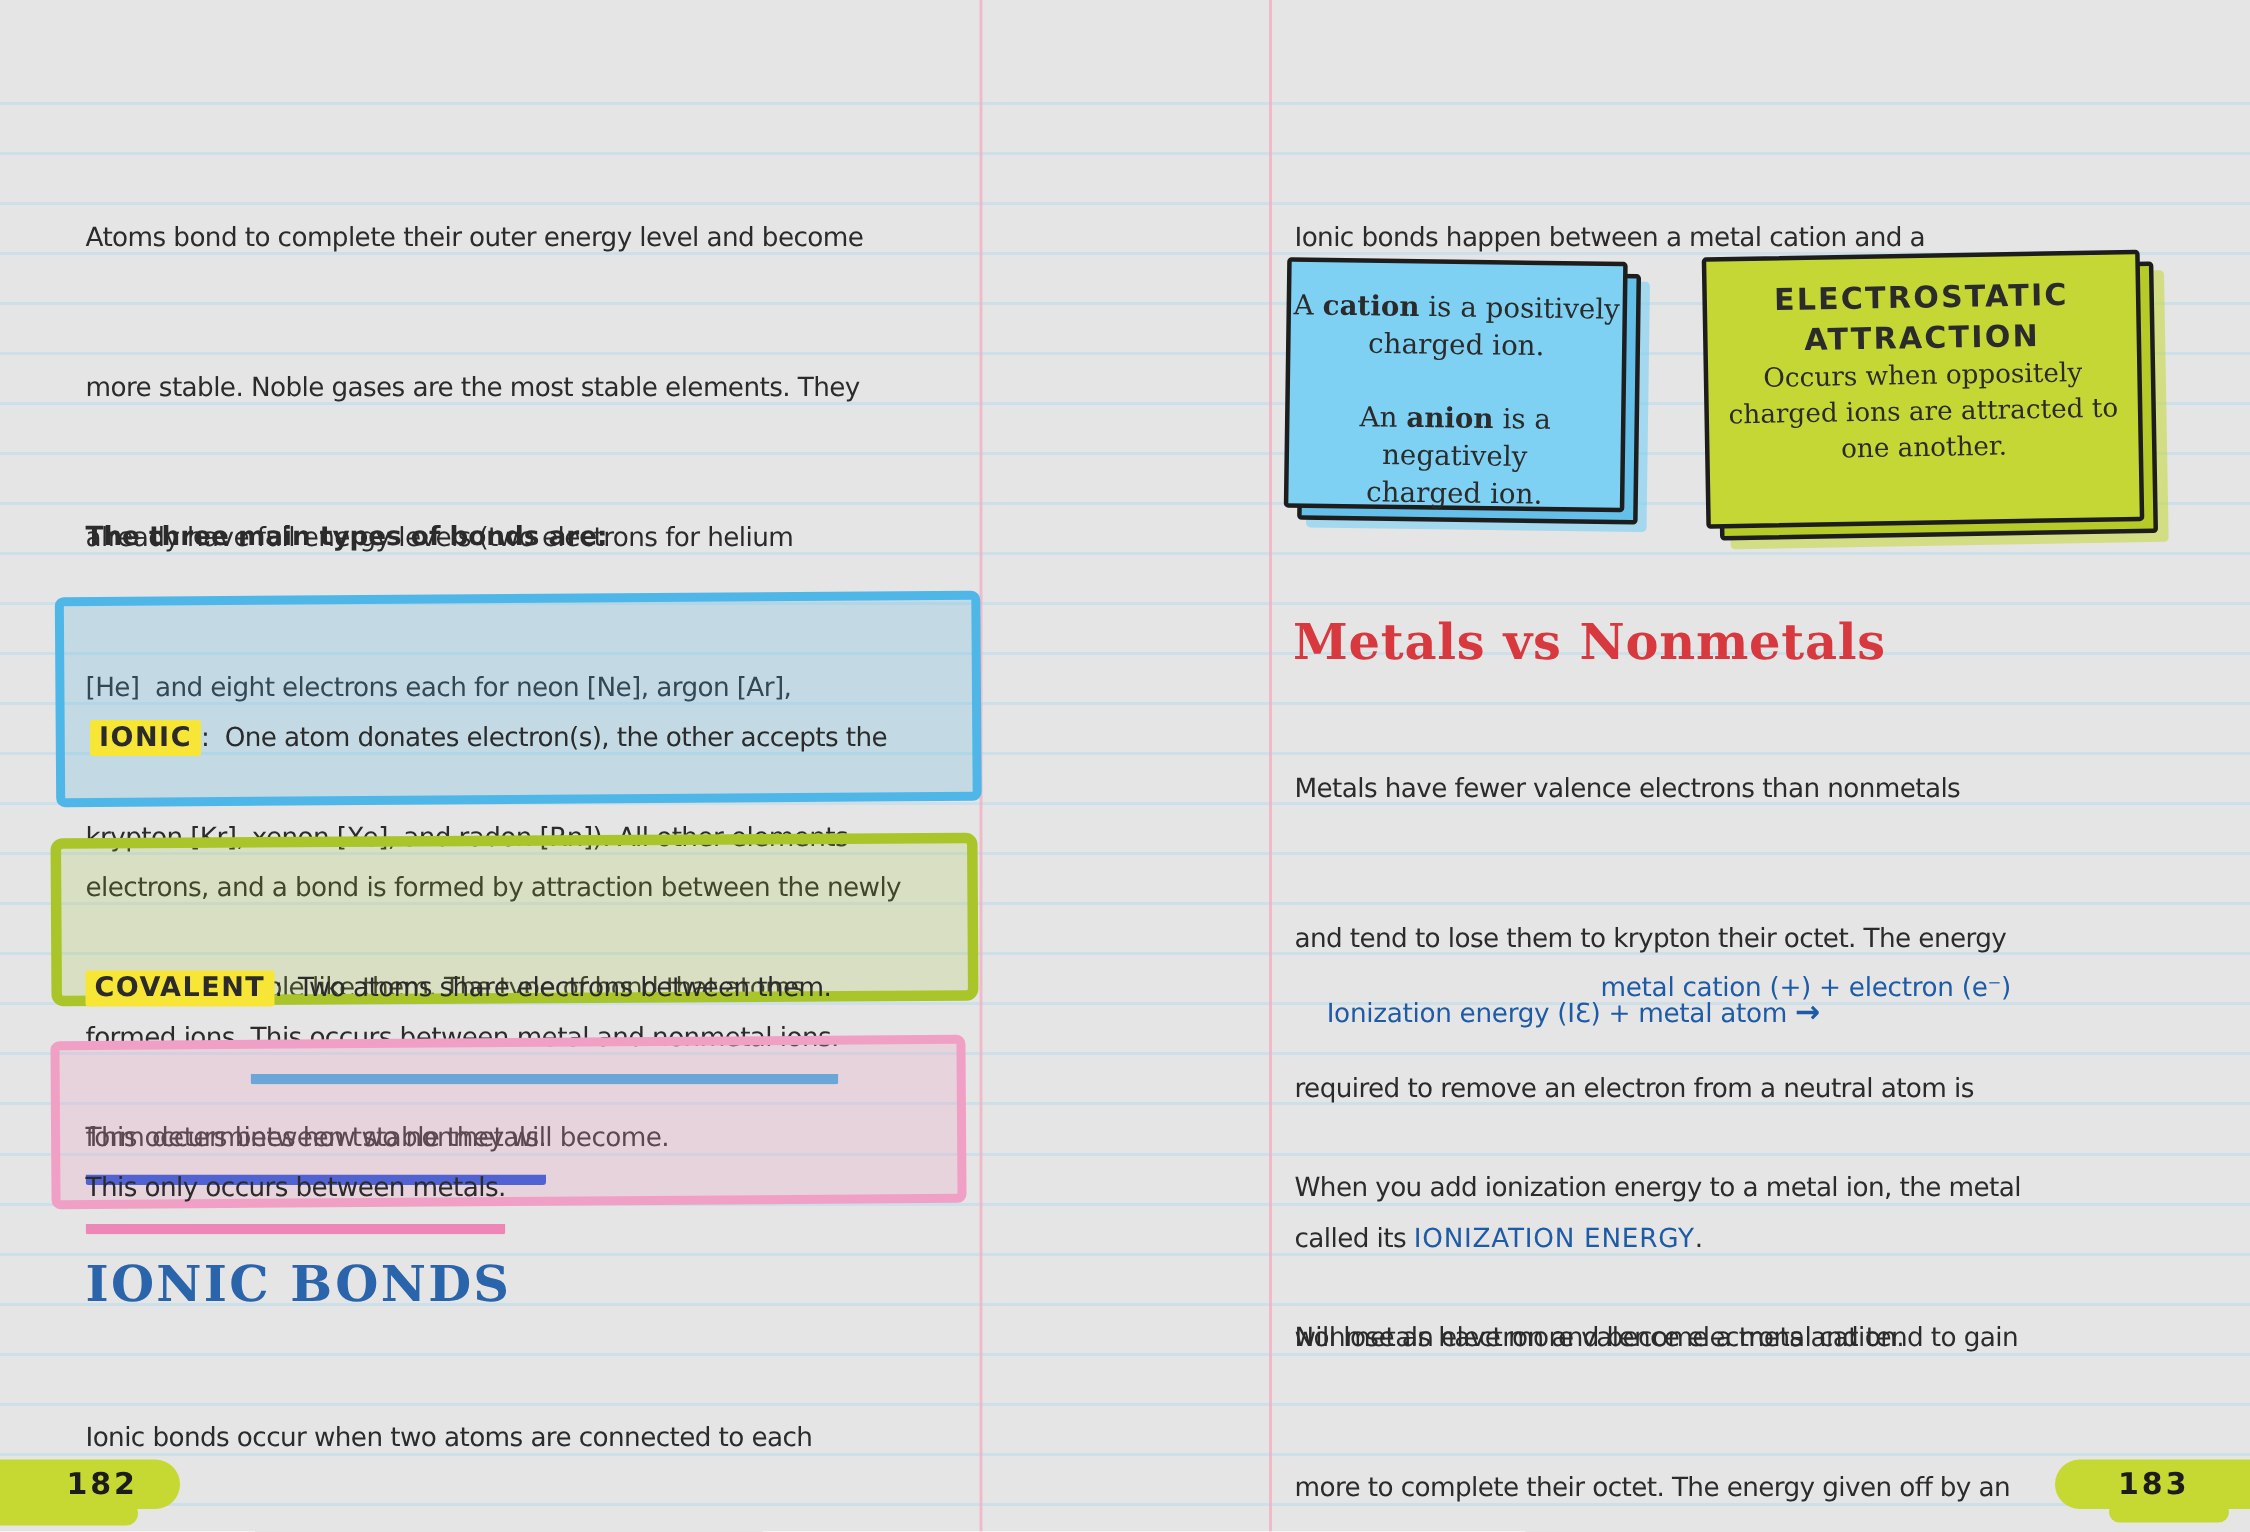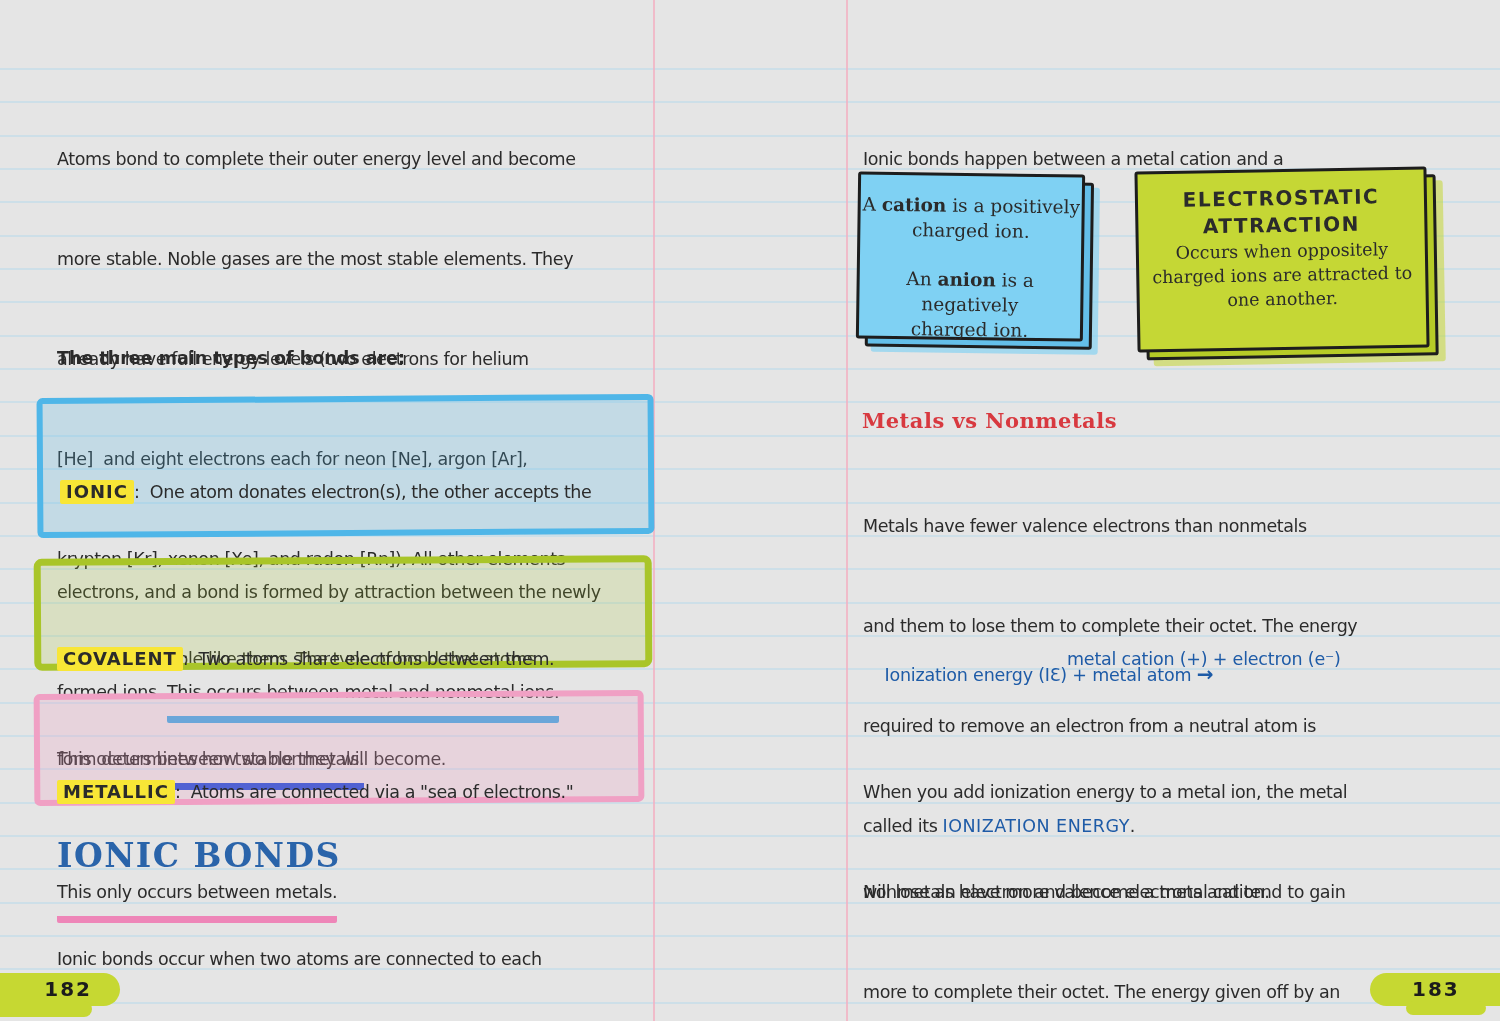--- a/index.html
+++ b/index.html
@@ -34,21 +34,21 @@
   .note-box{position:absolute;border-radius:6px;}
   .box-ionic{left:37px;top:396px;width:617px;height:140px;border:6px solid var(--ionic-border,#4fb6e8);
              background:rgba(79,182,232,0.22);transform:rotate(-0.4deg);}
   .box-covalent{left:34px;top:557px;width:618px;height:112px;border:7px solid var(--covalent-border,#a9c529);
              background:rgba(169,197,41,0.18);transform:rotate(-0.35deg);border-radius:8px;}
   .box-metallic{left:34px;top:692px;width:610px;height:112px;border:6px solid var(--metallic-border,#f0a0c4);
              background:rgba(240,160,196,0.25);transform:rotate(-0.4deg);}
 
   .h-serif{position:absolute;font-family:"DejaVu Serif","Liberation Serif",serif;font-weight:bold;}
   .h-ionic-bonds{left:57px;top:836px;font-size:33px;letter-spacing:1.5px;color:var(--heading-blue,#2a64aa);}
-  .h-metals{left:862px;top:408px;font-size:21px;letter-spacing:.5px;color:var(--heading-red,#d8393f);}
+  .h-metals{left:862px;top:408px;font-size:33px;letter-spacing:.5px;color:var(--heading-red,#d8393f);}
 
   .slab{position:absolute;}
   .slab .shadow{position:absolute;left:9px;top:8px;width:100%;height:100%;
                 background:var(--fill2);border:3px solid #1d1d1d;border-radius:3px;}
   .slab .face{position:relative;width:100%;height:100%;background:var(--fill);
               border:3px solid #1d1d1d;border-radius:3px;text-align:center;}
   .slab-blue{left:857px;top:173px;width:227px;height:167px;--fill:#7fd1f3;--fill2:#64bfe9;
              transform:rotate(0.8deg);}
   .slab-blue .shadow{box-shadow:6px 5px 0 rgba(127,209,243,.65);}
   .slab-green{left:1136px;top:169px;width:292px;height:181px;--fill:#c5d735;--fill2:#b6cb27;
@@ -106,21 +106,20 @@
   </div>
 
   <div class="note-box box-covalent"></div>
   <div class="hand" style="left:57px;top:576px;">
     <div><span class="term-caps hl">COVALENT</span><span>:  </span><span>Two atoms share electrons between them.</span></div>
     <div><span class="ul ul-green">This occurs between two nonmetals.</span></div>
   </div>
 
   <div class="note-box box-metallic"></div>
   <div class="hand" style="left:57px;top:709px;">
-    <div><span class="term-caps hl">METALLIC</span><span>:  </span><span>Atoms are connected via a "sea of electrons."</span></div>
     <div><span class="ul ul-pink">This only occurs between metals.</span></div>
   </div>
 
   <div class="h-serif h-ionic-bonds">IONIC BONDS</div>
   <div class="hand" style="left:57px;top:876px;">
     <div>Ionic bonds occur when two atoms are connected to each</div>
     
     
   </div>
 
@@ -151,21 +150,21 @@
       <div class="note-title">ATTRACTION</div>
       <div class="serif-note">Occurs when oppositely</div>
       <div class="serif-note">charged ions are attracted to</div>
       <div class="serif-note">one another.</div>
     </div>
   </div>
 
   <div class="h-serif h-metals">Metals vs Nonmetals</div>
   <div class="hand" style="left:863px;top:443px;">
     <div>Metals have fewer valence electrons than nonmetals</div>
-    <div>and them to lose them to complete their octet. The energy</div>
+    <div>and tend to lose them to krypton their octet. The energy</div>
     <div>required to remove an electron from a neutral atom is</div>
     <div><span>called its </span><span class="blue-hand" style="letter-spacing:.5px;">IONIZATION ENERGY</span><span>.</span></div>
   </div>
 
   <div class="eq" style="left:863px;top:625px;">
     <span>Ionization energy (IƐ) + metal atom </span><span class="arrow">→</span>
   </div>
   <div class="eq" style="left:1067px;top:643px;">metal cation (+) + electron (e⁻)</div>
 
   <div class="hand" style="left:863px;top:709px;">

